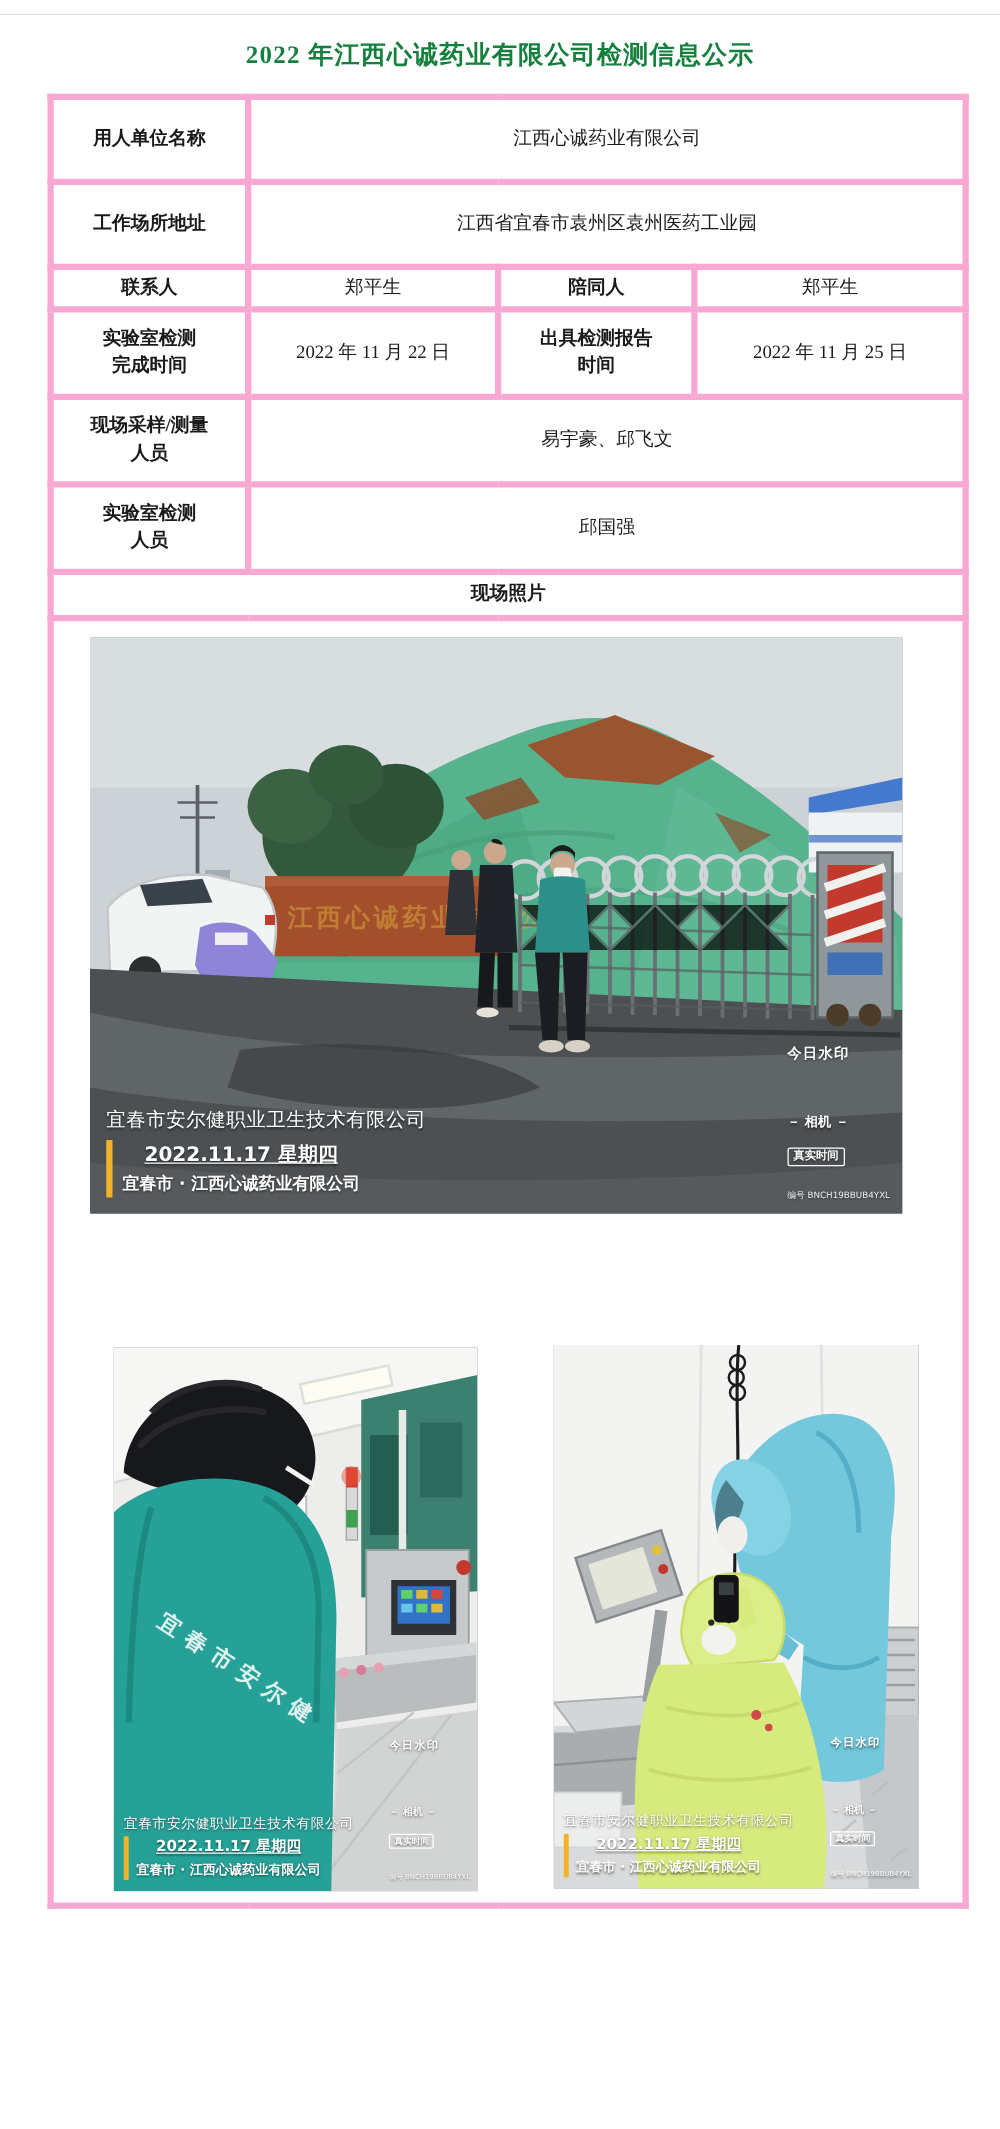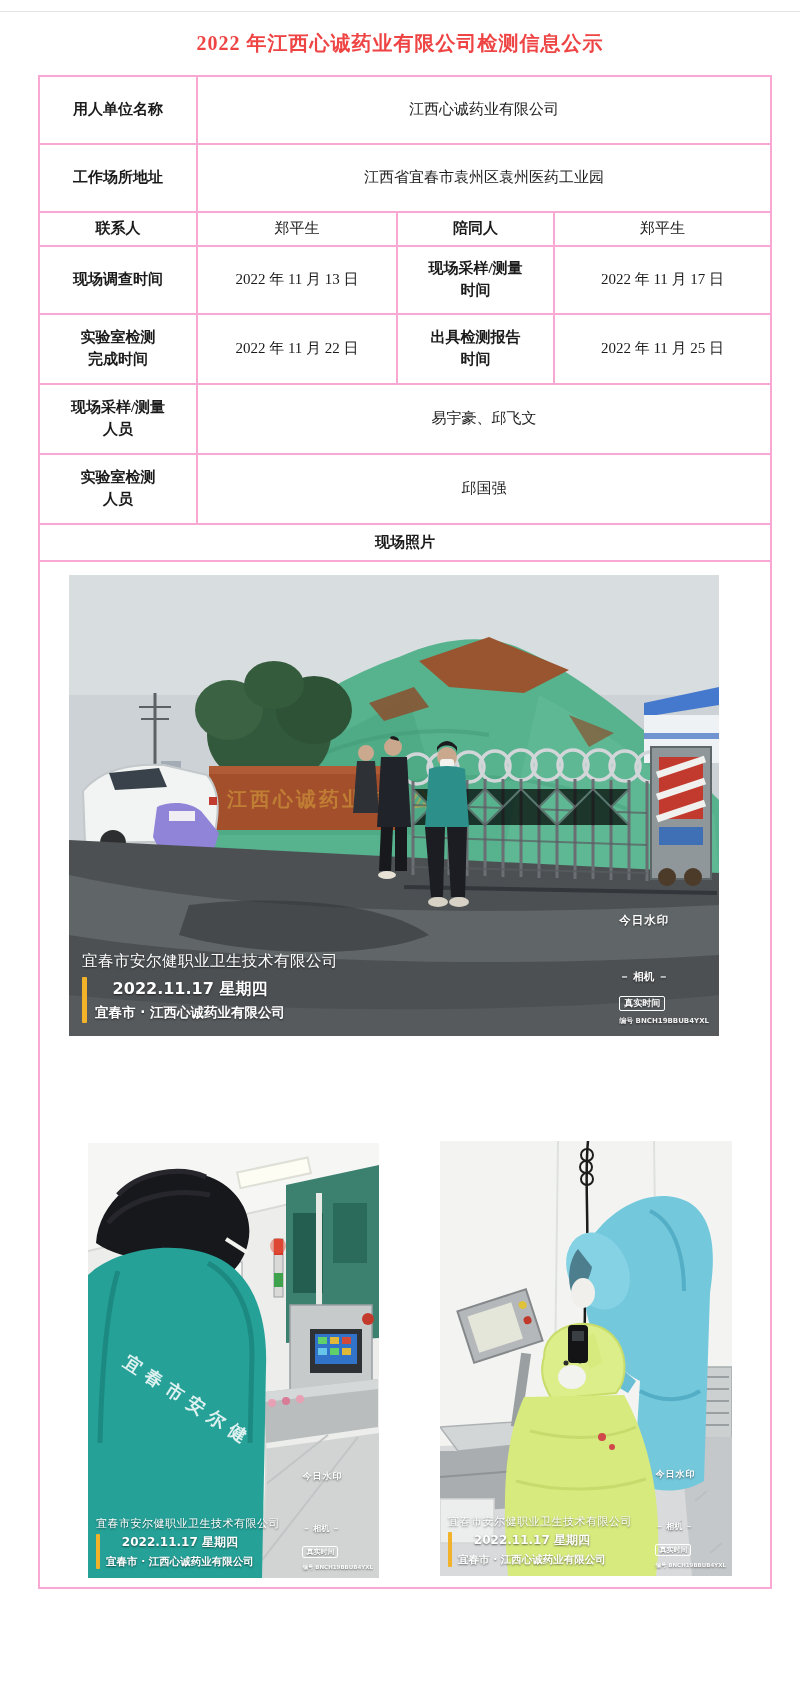--- a/index.html
+++ b/index.html
@@ -3,54 +3,54 @@
 <meta charset="utf-8">
 <style>
   html,body{margin:0;padding:0;}
   body{
     width:800px;height:1703px;background:#ffffff;position:relative;
     font-family:"Liberation Serif","DejaVu Serif",serif;color:#1a1a1a;
   }
   .top-rule{position:absolute;top:11px;left:0;width:800px;height:1px;background:#e4e4e4;}
   .doc-title{
     margin:0;position:absolute;top:30px;left:0;width:800px;text-align:center;
-    font-size:20px;font-weight:bold;letter-spacing:1px;color:#ef4444;
+    font-size:20px;font-weight:bold;letter-spacing:1px;color:#15803d;
   }
   table.info{
     position:absolute;left:38px;top:75px;width:732px;
     border-collapse:collapse;table-layout:fixed;
   }
   table.info td{
-    border:2px solid #f9a8d4;text-align:center;vertical-align:middle;
+    border:5px solid #f9a8d4;text-align:center;vertical-align:middle;
     font-size:15px;padding:2px 4px;line-height:1.45;
   }
   td.lbl{font-weight:bold;}
   .pre{white-space:pre-line;}
   td.section{font-weight:bold;font-size:15.5px;}
   td.photo-cell{position:relative;padding:0;vertical-align:top;}
   .photo{position:absolute;overflow:hidden;background:#9aa0a4;}
   .photo svg{display:block;}
   #photo1{left:29px;top:13px;width:650px;height:461px;}
   #photo2{left:48px;top:581px;width:291px;height:435px;}
   #photo3{left:400px;top:579px;width:292px;height:435px;}
 
   
   .wm{position:absolute;color:#fff;font-family:"DejaVu Sans","Liberation Sans",sans-serif;
       text-shadow:0 1px 2px rgba(0,0,0,.55);}
   .wm-company{left:13px;bottom:64px;font-size:15.5px;font-weight:normal;letter-spacing:.5px;text-align:right;}
   .wm-datewrap{left:13px;bottom:13px;display:flex;align-items:stretch;}
   .wm-bar{width:5px;background:#f2b32b;margin-right:8px;border-radius:1px;}
-  .wm-date{font-size:16px;font-weight:bold;}
+  .wm-date{font-size:16px;font-weight:bold;text-decoration:underline;}
   .wm-loc{font-size:13.5px;font-weight:bold;margin-top:3px;}
   .wm-stamp{right:10px;bottom:10px;text-align:left;font-weight:bold;}
   .wm-stamp .s1{font-size:11.5px;letter-spacing:1px;}
   .wm-stamp .s2{font-size:10.5px;margin-top:40px;}
   .wm-badge{display:inline-block;border:1px solid #fff;border-radius:2px;
             padding:0 4px;font-size:9px;margin-top:12px;}
-  .wm-serial{font-size:7px;opacity:.9;margin-top:3px;font-weight:bold;}
+  .wm-serial{font-size:7px;opacity:.9;margin-top:17px;font-weight:normal;}
 
   .photo.small .wm-company{left:8px;bottom:46px;font-size:11px;}
   .photo.small .wm-datewrap{left:8px;bottom:9px;}
   .photo.small .wm-bar{width:4px;margin-right:6px;}
   .photo.small .wm-date{font-size:12px;}
   .photo.small .wm-loc{font-size:10.5px;margin-top:2px;}
   .photo.small .wm-stamp{right:6px;bottom:6px;}
   .photo.small .s1{font-size:9px;}
   .photo.small .s2{font-size:8px;}
   .photo.small .wm-badge{font-size:7px;padding:0 3px;}
@@ -77,27 +77,20 @@
   </tr>
   <tr style="height:68px">
     <td class="lbl">工作场所地址</td>
     <td colspan="3">江西省宜春市袁州区袁州医药工业园</td>
   </tr>
   <tr style="height:34px">
     <td class="lbl">联系人</td>
     <td>郑平生</td>
     <td class="lbl">陪同人</td>
     <td>郑平生</td>
-  </tr>
-  <tr style="height:68px">
-    <td class="lbl">现场调查时间</td>
-    <td>2022 年 11 月 13 日</td>
-    <td class="lbl pre">现场采样/测量
-时间</td>
-    <td>2022 年 11 月 17 日</td>
   </tr>
   <tr style="height:70px">
     <td class="lbl pre">实验室检测
 完成时间</td>
     <td>2022 年 11 月 22 日</td>
     <td class="lbl pre">出具检测报告
 时间</td>
     <td>2022 年 11 月 25 日</td>
   </tr>
   <tr style="height:70px">

